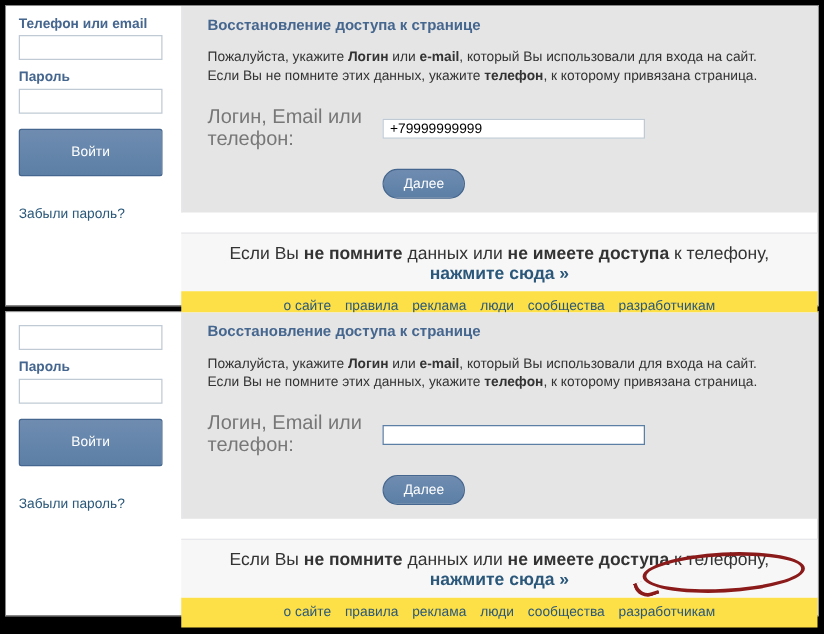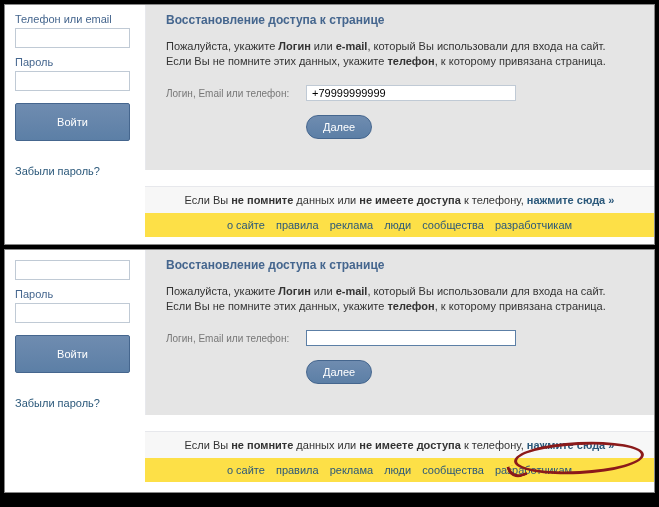--- a/index.html
+++ b/index.html
@@ -31,21 +31,21 @@
       height: 100%;
       position: relative;
     }
     .sidebar {
       width: 140px;
       padding: 8px 10px;
       background: #fff;
     }
     .label {
       color: #45668e;
-      font-weight: normal;
+      font-weight: bold;
       font-size: 11px;
       margin-bottom: 3px;
     }
     .text-input {
       width: 115px;
       height: 20px;
       border: 1px solid #c0cad5;
       padding: 2px 4px;
       font-size: 11px;
       margin-bottom: 8px;
@@ -96,21 +96,21 @@
       font-weight: bold;
       margin-top: 36px;
     }
     .form-row {
       display: flex;
       align-items: center;
       margin-bottom: 14px;
     }
     .form-label {
       color: #777;
-      font-size: 10px;
+      font-size: 16px;
       width: 140px;
     }
     .form-input {
       width: 210px;
       height: 16px;
       border: 1px solid #c0cad5;
       padding: 2px 5px;
       font-size: 11px;
     }
     .form-input.focus {
@@ -125,21 +125,21 @@
       cursor: pointer;
       border-radius: 12px;
       margin-left: 140px;
     }
     .footer-bar {
       background: #f7f7f7;
       border-top: 1px solid #e7e8ec;
       padding: 7px 14px;
       text-align: center;
       color: #333;
-      font-size: 11px;
+      font-size: 14px;
       margin-top: 16px;
     }
     .footer-bar a {
       color: #2b587a;
       text-decoration: none;
     }
     .footer-links {
       text-align: center;
       padding: 6px;
       font-size: 11px;

